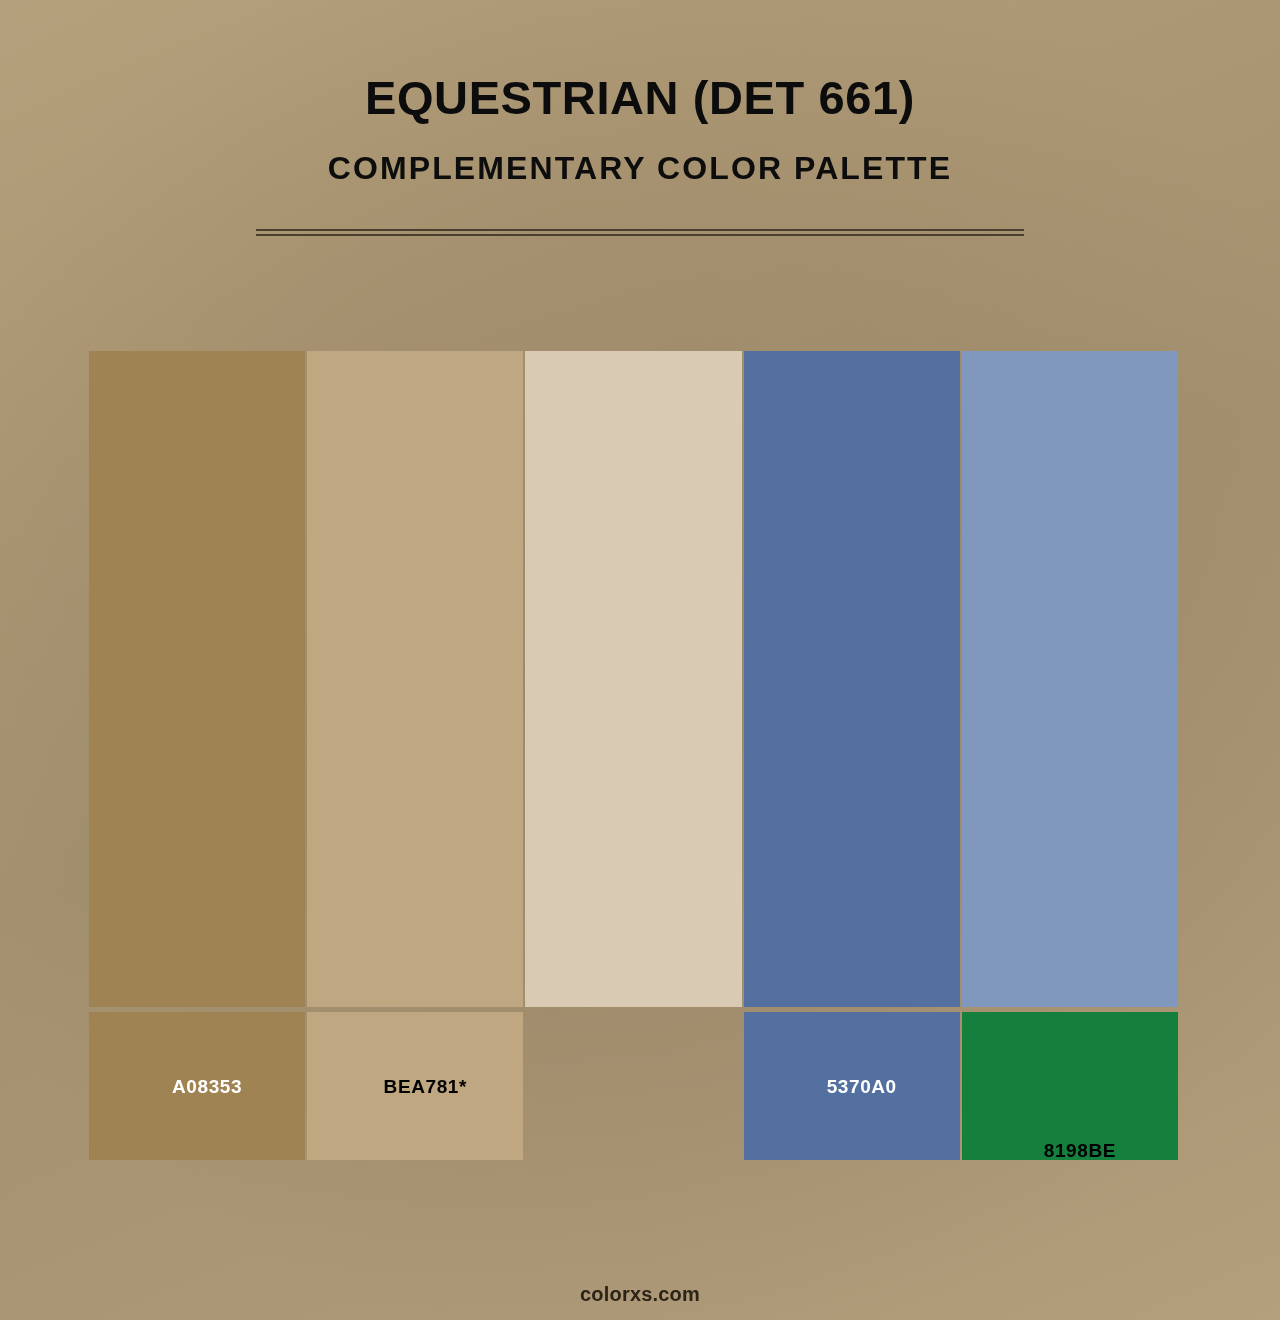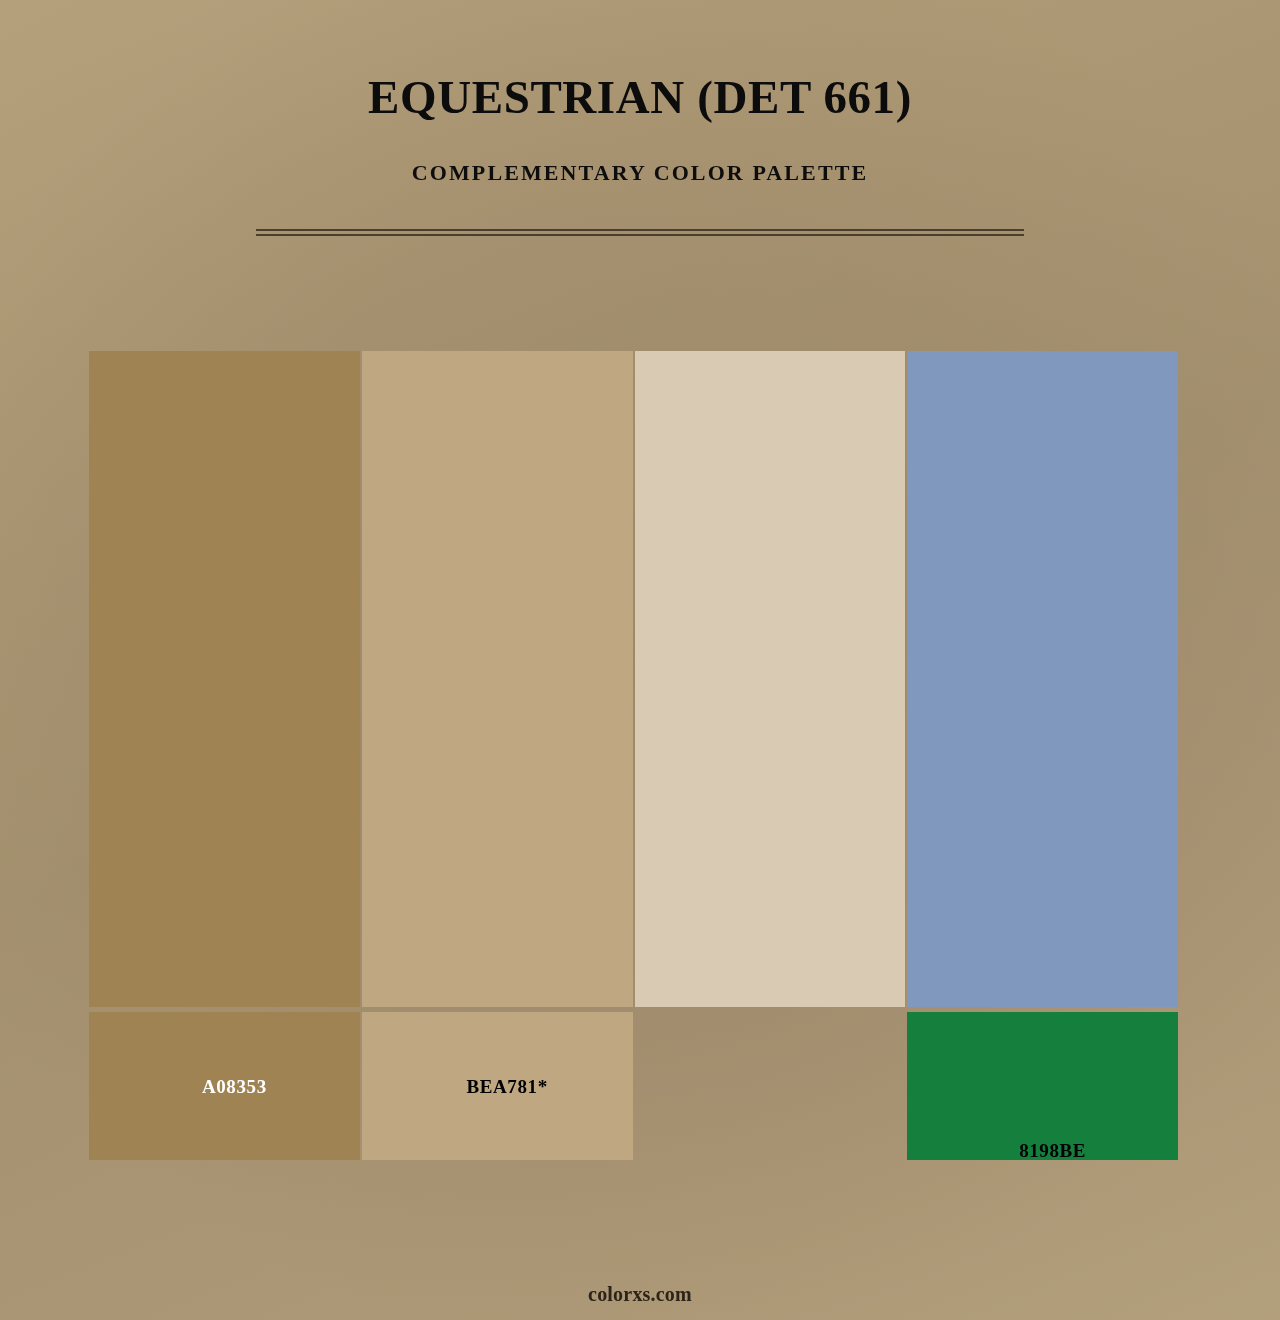--- a/index.html
+++ b/index.html
@@ -24,21 +24,20 @@
         rgba(150,131,100,0.55) 0%,
         rgba(152,133,102,0.42) 38%,
         rgba(170,150,116,0.12) 68%,
         rgba(185,166,130,0.00) 100%),
       linear-gradient(158deg, #b6a17d 0%, #ad9874 26%, #a3906e 50%, #ab9675 76%, #b3a07c 100%);
   }
 
   #page {
     position: absolute;
     inset: 0;
-    font-family: Liberation Serif, serif;
   }
 
   
   #header {
     position: absolute;
     left: 0;
     top: 0;
     width: 1280px;
     text-align: center;
   }
@@ -46,23 +45,23 @@
     margin: 0;
     padding-top: 74px;
     font-size: 47px;
     font-weight: bold;
     letter-spacing: 0.6px;
     color: #0c0c0c;
     line-height: 1.0;
     white-space: nowrap;
   }
   #palette-subtitle {
-    margin: 15px;
+    margin: 5px;
     padding-top: 26px;
-    font-size: 22px;
+    font-size: 32px;
     font-weight: bold;
     letter-spacing: 2.1px;
     color: #0d0d0d;
     line-height: 1.0;
     white-space: nowrap;
   }
   #header-rule {
     position: absolute;
     left: 256px;
     top: 229px;
@@ -159,20 +158,26 @@
       <div class="swatch-block" style="background-color: rgb(190, 167, 129);"></div>
       <div class="swatch-label-block" style="background-color: rgb(190, 167, 129);">
         <span class="swatch-label" style="color: rgb(0, 0, 0);">BEA781*</span>
       </div>
     </div>
 
     <div class="swatch-column">
       <div class="swatch-block" style="background-color: rgb(216, 202, 179);"></div>
     </div>
 
+    <div class="swatch-column">
+      <div class="swatch-block" style="background-color: rgb(83, 112, 160);"></div>
+      <div class="swatch-label-block" style="background-color: rgb(83, 112, 160);">
+        <span class="swatch-label" style="color: rgb(255, 255, 255);">5370A0</span>
+      </div>
+    </div>
 
     <div class="swatch-column">
       <div class="swatch-block" style="background-color: rgb(129, 152, 190);"></div>
       <div class="swatch-label-block" style="background-color: #15803d; align-items: flex-end;">
         <span class="swatch-label" style="color: rgb(0, 0, 0);">8198BE</span>
       </div>
     </div>
 
 
   </div>

